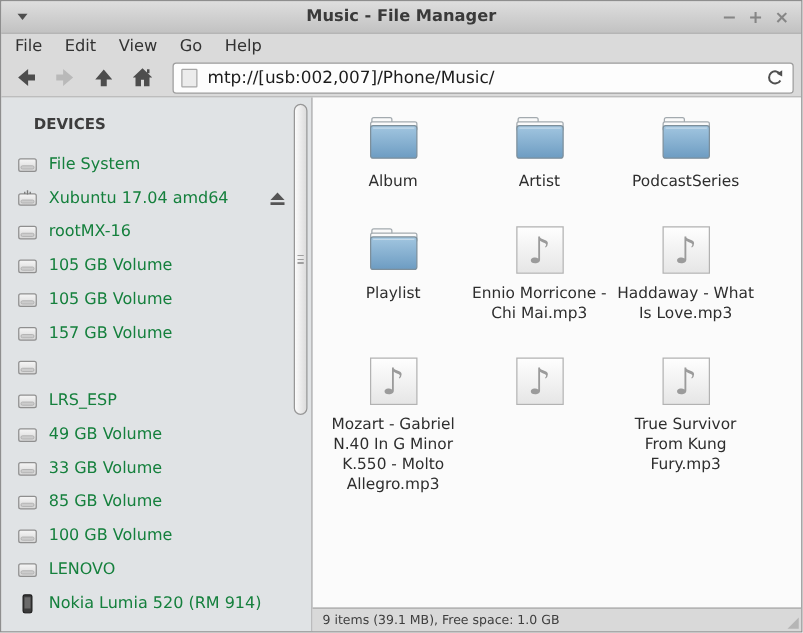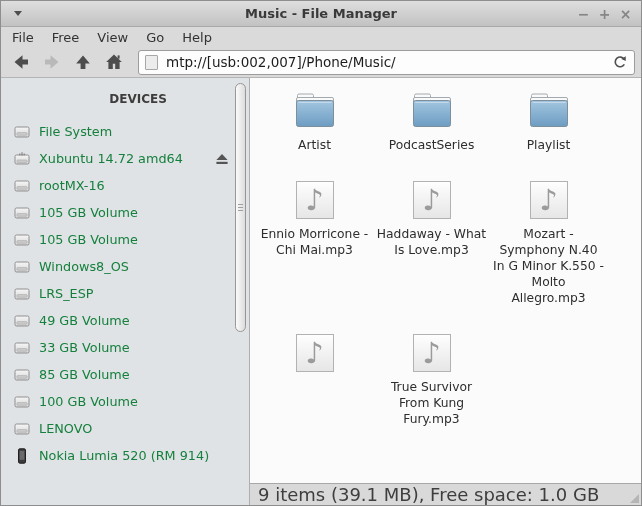--- a/index.html
+++ b/index.html
@@ -24,37 +24,37 @@
   .tool-btn { width:28px; height:25px; margin-right:3px; display:flex; align-items:center; justify-content:center; color:#4d4d4d; }
   .tool-btn.disabled { color:#b9b9b9; }
   .path-field { flex:1; height:25px; margin-left:7px; background:#fdfdfd; border:1px solid #9c9c9c; border-radius:3px; display:flex; align-items:center; padding:0 3px 0 6px; }
   .doc-icon { width:13px; height:15px; background:#ececec; border:1px solid #a7a7a7; border-radius:1px; margin-right:8px; flex:0 0 13px; }
   .path-input { flex:1; min-width:0; border:none; outline:none; background:transparent; font-family:inherit; font-size:13.5px; color:#1c1c1c; }
   .reload-btn { width:22px; height:22px; flex:0 0 22px; display:flex; align-items:center; justify-content:center; color:#4f4f4f; }
 
   
   .app-body { flex:1; display:flex; min-height:0; }
   .sidebar { flex:0 0 249px; width:249px; background:#e0e3e5; border-right:1px solid #afafaf; position:relative; overflow:hidden; }
-  .devices-header { font-size:12px; font-weight:bold; color:#3d3d3d; padding:14px 0 12px 26px;text-align:center; }
+  .devices-header { font-size:12px; font-weight:bold; color:#3d3d3d; padding:14px 0 12px 26px; }
   .device-row { height:27px; display:flex; align-items:center; padding-left:13px; }
   .dev-icon { width:16px; height:16px; flex:0 0 16px; margin-right:9px; display:flex; align-items:center; justify-content:center; }
   .dev-label { font-size:12.8px; color:#15803d; white-space:nowrap; }
   .eject-btn { margin-left:auto; margin-right:20px; display:flex; align-items:center; }
   .scrollbar-thumb { position:absolute; right:3px; top:5px; width:11px; height:249px; border:1px solid #979797; border-radius:6px; background:linear-gradient(to right,#fbfbfb,#dcdcdc); }
   .scrollbar-thumb::after { content:""; position:absolute; left:2px; right:2px; top:50%; height:8px; margin-top:-4px; background:repeating-linear-gradient(to bottom,#9f9f9f 0 1px, transparent 1px 3px); }
 
   .main { flex:1; min-width:0; display:flex; flex-direction:column; background:#fbfbfb; }
   .file-grid { flex:1; display:grid; grid-template-columns:repeat(3,117px); grid-auto-rows:min-content; row-gap:24px; padding:10px 0 0 6px; justify-items:center; align-content:start; overflow:hidden; }
   .file-item { display:flex; flex-direction:column; align-items:center; }
   .icon-box { height:46px; display:flex; align-items:center; justify-content:center; }
   .i-audio { width:38px; height:38px; border:1px solid #b2b2b2; background:linear-gradient(#fefefe,#e6e6e6); color:#9b9b9b; font-size:29px; line-height:1; display:flex; align-items:center; justify-content:center; }
   .file-label { margin-top:3px; max-width:112px; font-size:12.3px; line-height:16px; color:#2e2e2e; text-align:center; overflow-wrap:break-word; }
 
   .statusbar { flex:0 0 19px; background:#d9d9d9; border-top:1px solid #a8a8a8; display:flex; align-items:center; padding-left:8px; position:relative; }
-  .status-text { font-size:18px; color:#3e3e3e; }
+  .status-text { font-size:10px; color:#3e3e3e; }
   .resize-grip { position:absolute; right:2px; bottom:2px; width:0; height:0; border-left:9px solid transparent; border-bottom:9px solid #b5b5b5; }
 </style>
 </head>
 <body>
 
 <div class="window">
 
   <div class="titlebar">
     <div class="window-menu">
       <span class="tri-down"></span>
@@ -62,21 +62,21 @@
     <div class="title">Music - File Manager</div>
     <div class="win-controls">
       <div class="win-btn">−</div>
       <div class="win-btn">+</div>
       <div class="win-btn">×</div>
     </div>
   </div>
 
   <div class="menubar">
       <div class="menu-item">File</div>
-      <div class="menu-item">Free</div>
+      <div class="menu-item">Edit</div>
       <div class="menu-item">View</div>
       <div class="menu-item">Go</div>
       <div class="menu-item">Help</div>
     </div>
 
   <div class="toolbar">
     <div style="display:flex;">
         <div class="tool-btn">
           <svg width="20" height="20" viewBox="0 0 20 20">
             <path d="M11.5 3.2 L3.5 10 L11.5 16.8 V12.4 H17 V7.6 H11.5 Z" fill="currentColor"></path>
@@ -132,21 +132,21 @@
             <span class="dev-label">File System</span>
           </div>
           <div class="device-row">
             <span class="dev-icon">
               <svg width="16" height="16" viewBox="0 0 16 16">
                 <rect x="1" y="4" width="14" height="9" rx="1.5" fill="url(#dg)" stroke="#8f8f8f"></rect>
                 <path d="M8 1.2 v3.4 M5.8 2.4 v1.8 M10.2 2.4 v1.8" stroke="#7b7b7b" stroke-width="1.1" fill="none"></path>
                 <rect x="2.8" y="9" width="10.4" height="2.4" rx="1.1" fill="#cccccc" stroke="#aaaaaa" stroke-width="0.6"></rect>
               </svg>
             </span>
-            <span class="dev-label">Xubuntu 14.72 amd64</span>
+            <span class="dev-label">Xubuntu 17.04 amd64</span>
             <span class="eject-btn">
               <svg width="14" height="12" viewBox="0 0 14 12">
                 <path d="M7 1 L12.6 7 H1.4 Z" fill="#555"></path>
                 <rect x="1.4" y="8.8" width="11.2" height="2.2" fill="#555"></rect>
               </svg>
             </span>
           </div>
           <div class="device-row">
             <span class="dev-icon">
               <svg width="16" height="16" viewBox="0 0 16 16">
@@ -198,21 +198,35 @@
                 <defs>
                   <linearGradient id="dg" x1="0" y1="0" x2="0" y2="1">
                     <stop offset="0" stop-color="#f6f6f6"></stop>
                     <stop offset="1" stop-color="#d6d6d6"></stop>
                   </linearGradient>
                 </defs>
                 <rect x="1" y="3" width="14" height="10" rx="1.5" fill="url(#dg)" stroke="#8f8f8f"></rect>
                 <rect x="2.8" y="8.6" width="10.4" height="2.6" rx="1.2" fill="#cccccc" stroke="#aaaaaa" stroke-width="0.6"></rect>
               </svg>
             </span>
-            <span class="dev-label">Windows8_OS</span>
+            <span class="dev-label">157 GB Volume</span>
+          </div>
+          <div class="device-row">
+            <span class="dev-icon">
+              <svg width="16" height="16" viewBox="0 0 16 16">
+                <defs>
+                  <linearGradient id="dg" x1="0" y1="0" x2="0" y2="1">
+                    <stop offset="0" stop-color="#f6f6f6"></stop>
+                    <stop offset="1" stop-color="#d6d6d6"></stop>
+                  </linearGradient>
+                </defs>
+                <rect x="1" y="3" width="14" height="10" rx="1.5" fill="url(#dg)" stroke="#8f8f8f"></rect>
+                <rect x="2.8" y="8.6" width="10.4" height="2.6" rx="1.2" fill="#cccccc" stroke="#aaaaaa" stroke-width="0.6"></rect>
+              </svg>
+            </span>
           </div>
           <div class="device-row">
             <span class="dev-icon">
               <svg width="16" height="16" viewBox="0 0 16 16">
                 <defs>
                   <linearGradient id="dg" x1="0" y1="0" x2="0" y2="1">
                     <stop offset="0" stop-color="#f6f6f6"></stop>
                     <stop offset="1" stop-color="#d6d6d6"></stop>
                   </linearGradient>
                 </defs>
@@ -320,73 +334,90 @@
                     <stop offset="0" stop-color="#a2c6e0"></stop>
                     <stop offset="1" stop-color="#6d9cc2"></stop>
                   </linearGradient>
                 </defs>
                 <path d="M6.5 7.5 v-3 a1.5 1.5 0 0 1 1.5 -1.5 h13 a1.5 1.5 0 0 1 1.5 1.5 v3 z" fill="#fafafa" stroke="#a3aaaf"></path>
                 <rect x="5.5" y="6.5" width="37" height="7" rx="1.5" fill="#fafafa" stroke="#a3aaaf"></rect>
                 <rect x="5.5" y="9.5" width="37" height="26" rx="2" fill="url(#fg)" stroke="#7d8f9b"></rect>
                 <path d="M7.5 11.5 h33" stroke="#c3d9ea" fill="none"></path>
               </svg>
             </div>
-            <div class="file-label">Artist</div>
+            <div class="file-label">Album</div>
           </div>
           <div class="file-item">
             <div class="icon-box">
               <svg width="48" height="40" viewBox="0 0 48 40">
                 <defs>
                   <linearGradient id="fg" x1="0" y1="0" x2="0" y2="1">
                     <stop offset="0" stop-color="#a2c6e0"></stop>
                     <stop offset="1" stop-color="#6d9cc2"></stop>
                   </linearGradient>
                 </defs>
                 <path d="M6.5 7.5 v-3 a1.5 1.5 0 0 1 1.5 -1.5 h13 a1.5 1.5 0 0 1 1.5 1.5 v3 z" fill="#fafafa" stroke="#a3aaaf"></path>
                 <rect x="5.5" y="6.5" width="37" height="7" rx="1.5" fill="#fafafa" stroke="#a3aaaf"></rect>
                 <rect x="5.5" y="9.5" width="37" height="26" rx="2" fill="url(#fg)" stroke="#7d8f9b"></rect>
                 <path d="M7.5 11.5 h33" stroke="#c3d9ea" fill="none"></path>
               </svg>
             </div>
-            <div class="file-label">PodcastSeries</div>
+            <div class="file-label">Artist</div>
           </div>
           <div class="file-item">
             <div class="icon-box">
               <svg width="48" height="40" viewBox="0 0 48 40">
                 <defs>
                   <linearGradient id="fg" x1="0" y1="0" x2="0" y2="1">
                     <stop offset="0" stop-color="#a2c6e0"></stop>
                     <stop offset="1" stop-color="#6d9cc2"></stop>
                   </linearGradient>
                 </defs>
                 <path d="M6.5 7.5 v-3 a1.5 1.5 0 0 1 1.5 -1.5 h13 a1.5 1.5 0 0 1 1.5 1.5 v3 z" fill="#fafafa" stroke="#a3aaaf"></path>
                 <rect x="5.5" y="6.5" width="37" height="7" rx="1.5" fill="#fafafa" stroke="#a3aaaf"></rect>
                 <rect x="5.5" y="9.5" width="37" height="26" rx="2" fill="url(#fg)" stroke="#7d8f9b"></rect>
                 <path d="M7.5 11.5 h33" stroke="#c3d9ea" fill="none"></path>
               </svg>
             </div>
+            <div class="file-label">PodcastSeries</div>
+          </div>
+          <div class="file-item">
+            <div class="icon-box">
+              <svg width="48" height="40" viewBox="0 0 48 40">
+                <defs>
+                  <linearGradient id="fg" x1="0" y1="0" x2="0" y2="1">
+                    <stop offset="0" stop-color="#a2c6e0"></stop>
+                    <stop offset="1" stop-color="#6d9cc2"></stop>
+                  </linearGradient>
+                </defs>
+                <path d="M6.5 7.5 v-3 a1.5 1.5 0 0 1 1.5 -1.5 h13 a1.5 1.5 0 0 1 1.5 1.5 v3 z" fill="#fafafa" stroke="#a3aaaf"></path>
+                <rect x="5.5" y="6.5" width="37" height="7" rx="1.5" fill="#fafafa" stroke="#a3aaaf"></rect>
+                <rect x="5.5" y="9.5" width="37" height="26" rx="2" fill="url(#fg)" stroke="#7d8f9b"></rect>
+                <path d="M7.5 11.5 h33" stroke="#c3d9ea" fill="none"></path>
+              </svg>
+            </div>
             <div class="file-label">Playlist</div>
           </div>
           <div class="file-item">
             <div class="icon-box">
               <span class="i-audio">♪</span>
             </div>
             <div class="file-label">Ennio Morricone - Chi Mai.mp3</div>
           </div>
           <div class="file-item">
             <div class="icon-box">
               <span class="i-audio">♪</span>
             </div>
             <div class="file-label">Haddaway - What Is Love.mp3</div>
           </div>
           <div class="file-item">
             <div class="icon-box">
               <span class="i-audio">♪</span>
             </div>
-            <div class="file-label">Mozart - Symphony N.40 In G Minor K.550 - Molto Allegro.mp3</div>
+            <div class="file-label">Mozart - Gabriel N.40 In G Minor K.550 - Molto Allegro.mp3</div>
           </div>
           <div class="file-item">
             <div class="icon-box">
               <span class="i-audio">♪</span>
             </div>
           </div>
           <div class="file-item">
             <div class="icon-box">
               <span class="i-audio">♪</span>
             </div>

